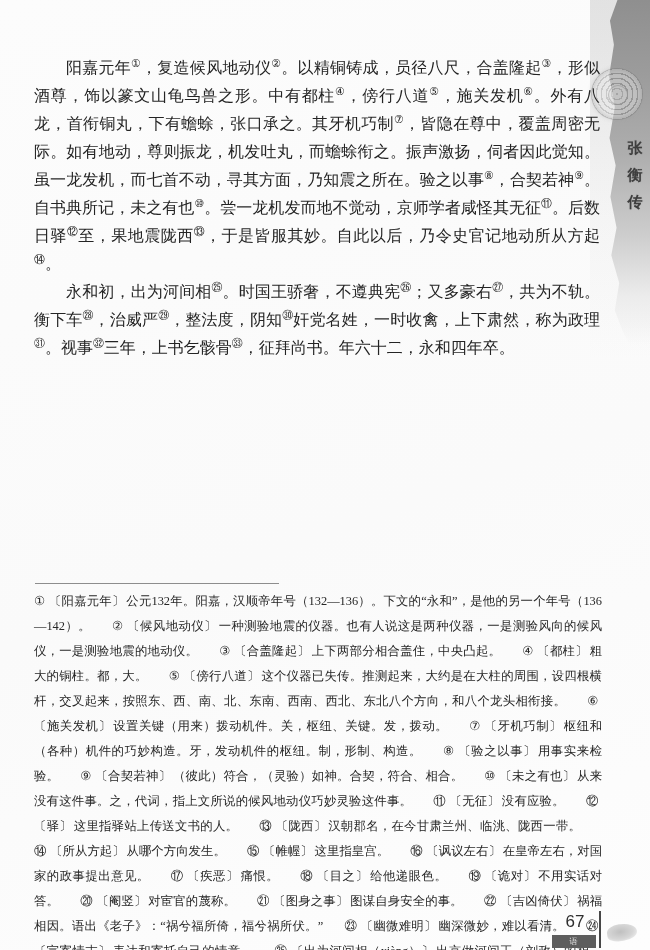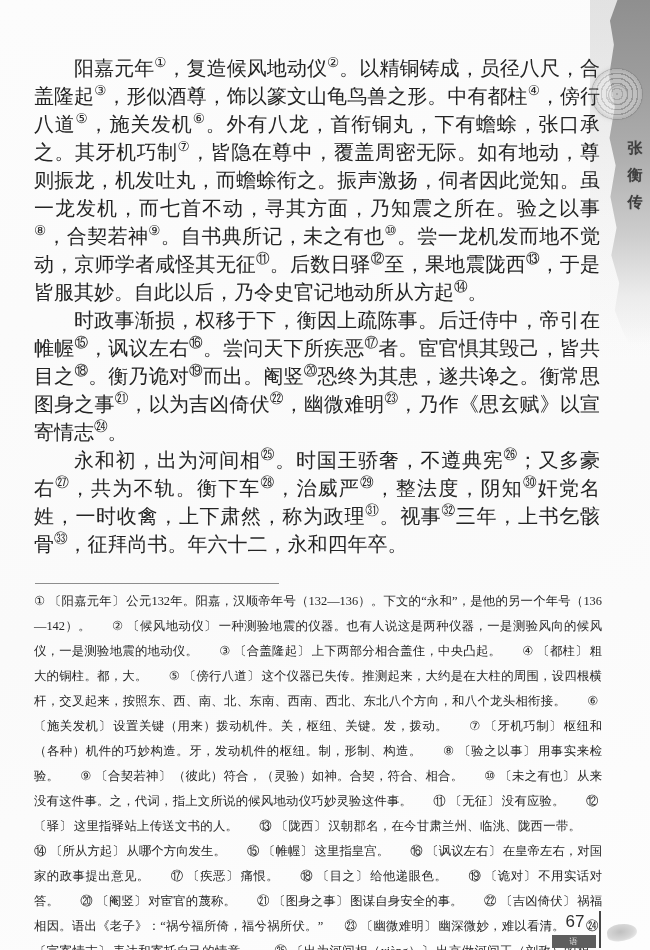--- a/index.html
+++ b/index.html
@@ -21,21 +21,21 @@
   .seal::after{content:"";position:absolute;left:17px;top:17px;width:18px;height:18px;border-radius:50%;
     border:1.5px solid rgba(120,120,120,.4);background:rgba(210,210,210,.3);}
 
   
   .chapter-tab{position:absolute;top:128px;right:6px;z-index:3;writing-mode:vertical-rl;
     font-size:15px;letter-spacing:27px;color:#3e3e3e;font-weight:bold;
     text-shadow:0 0 1px rgba(60,60,60,.35);}
 
   
   .main-text{position:absolute;left:34px;top:54px;width:566px;z-index:2;
-    font-size:20px;line-height:28px;text-align:justify;color:#242424;}
+    font-size:16px;line-height:28px;text-align:justify;color:#242424;}
   .main-text p{margin:0;text-indent:2em;}
   sup.fnref{font-size:0.68em;line-height:0;vertical-align:super;letter-spacing:0;}
 
   
   .footnote-divider{position:absolute;left:35px;top:583px;width:244px;height:1px;background:#8d8d8d;z-index:2;}
 
   
   .footnotes{position:absolute;left:34px;top:589px;width:568px;z-index:2;
     font-size:12.4px;line-height:25px;text-align:justify;color:#262626;}
   .note{margin-right:1.7em;}
@@ -61,21 +61,20 @@
 
   <div class="edge-band-soft"></div>
   <div class="edge-band"></div>
 
   <div class="seal"></div>
 
   <div class="chapter-tab">张衡传</div>
 
   <div class="main-text">
     <p>阳嘉元年<sup class="fnref">①</sup>，复造候风地动仪<sup class="fnref">②</sup>。以精铜铸成，员径八尺，合盖隆起<sup class="fnref">③</sup>，形似酒尊，饰以篆文山龟鸟兽之形。中有都柱<sup class="fnref">④</sup>，傍行八道<sup class="fnref">⑤</sup>，施关发机<sup class="fnref">⑥</sup>。外有八龙，首衔铜丸，下有蟾蜍，张口承之。其牙机巧制<sup class="fnref">⑦</sup>，皆隐在尊中，覆盖周密无际。如有地动，尊则振龙，机发吐丸，而蟾蜍衔之。振声激扬，伺者因此觉知。虽一龙发机，而七首不动，寻其方面，乃知震之所在。验之以事<sup class="fnref">⑧</sup>，合契若神<sup class="fnref">⑨</sup>。自书典所记，未之有也<sup class="fnref">⑩</sup>。尝一龙机发而地不觉动，京师学者咸怪其无征<sup class="fnref">⑪</sup>。后数日驿<sup class="fnref">⑫</sup>至，果地震陇西<sup class="fnref">⑬</sup>，于是皆服其妙。自此以后，乃令史官记地动所从方起<sup class="fnref">⑭</sup>。</p>
-    <p>时政事渐损，权移于下，衡因上疏陈事。后迁侍中，帝引在帷幄<sup class="fnref">⑮</sup>，讽议左右<sup class="fnref">⑯</sup>。尝问天下所疾恶<sup class="fnref">⑰</sup>者。宦官惧其毁己，皆共目之<sup class="fnref">⑱</sup>。衡乃诡对<sup class="fnref">⑲</sup>而出。阉竖<sup class="fnref">⑳</sup>恐终为其患，遂共谗之。衡常思图身之事<sup class="fnref">㉑</sup>，以为吉凶倚伏<sup class="fnref">㉒</sup>，幽微难明<sup class="fnref">㉓</sup>，乃作《思玄赋》以宣寄情志<sup class="fnref">㉔</sup>。</p>
     <p>永和初，出为河间相<sup class="fnref">㉕</sup>。时国王骄奢，不遵典宪<sup class="fnref">㉖</sup>；又多豪右<sup class="fnref">㉗</sup>，共为不轨。衡下车<sup class="fnref">㉘</sup>，治威严<sup class="fnref">㉙</sup>，整法度，阴知<sup class="fnref">㉚</sup>奸党名姓，一时收禽，上下肃然，称为政理<sup class="fnref">㉛</sup>。视事<sup class="fnref">㉜</sup>三年，上书乞骸骨<sup class="fnref">㉝</sup>，征拜尚书。年六十二，永和四年卒。</p>
   </div>
 
   <div class="footnote-divider"></div>
 
   <div class="footnotes">
     
   <span class="note"><span class="note-num">①</span><span class="note-term">〔阳嘉元年〕</span><span class="note-def">公元132年。阳嘉，汉顺帝年号（132—136）。下文的“永和”，是他的另一个年号（136—142）。</span></span><span class="note"><span class="note-num">②</span><span class="note-term">〔候风地动仪〕</span><span class="note-def">一种测验地震的仪器。也有人说这是两种仪器，一是测验风向的候风仪，一是测验地震的地动仪。</span></span><span class="note"><span class="note-num">③</span><span class="note-term">〔合盖隆起〕</span><span class="note-def">上下两部分相合盖住，中央凸起。</span></span><span class="note"><span class="note-num">④</span><span class="note-term">〔都柱〕</span><span class="note-def">粗大的铜柱。都，大。</span></span><span class="note"><span class="note-num">⑤</span><span class="note-term">〔傍行八道〕</span><span class="note-def">这个仪器已失传。推测起来，大约是在大柱的周围，设四根横杆，交叉起来，按照东、西、南、北、东南、西南、西北、东北八个方向，和八个龙头相衔接。</span></span><span class="note"><span class="note-num">⑥</span><span class="note-term">〔施关发机〕</span><span class="note-def">设置关键（用来）拨动机件。关，枢纽、关键。发，拨动。</span></span><span class="note"><span class="note-num">⑦</span><span class="note-term">〔牙机巧制〕</span><span class="note-def">枢纽和（各种）机件的巧妙构造。牙，发动机件的枢纽。制，形制、构造。</span></span><span class="note"><span class="note-num">⑧</span><span class="note-term">〔验之以事〕</span><span class="note-def">用事实来检验。</span></span><span class="note"><span class="note-num">⑨</span><span class="note-term">〔合契若神〕</span><span class="note-def">（彼此）符合，（灵验）如神。合契，符合、相合。</span></span><span class="note"><span class="note-num">⑩</span><span class="note-term">〔未之有也〕</span><span class="note-def">从来没有这件事。之，代词，指上文所说的候风地动仪巧妙灵验这件事。</span></span><span class="note"><span class="note-num">⑪</span><span class="note-term">〔无征〕</span><span class="note-def">没有应验。</span></span><span class="note"><span class="note-num">⑫</span><span class="note-term">〔驿〕</span><span class="note-def">这里指驿站上传送文书的人。</span></span><span class="note"><span class="note-num">⑬</span><span class="note-term">〔陇西〕</span><span class="note-def">汉朝郡名，在今甘肃兰州、临洮、陇西一带。</span></span><span class="note"><span class="note-num">⑭</span><span class="note-term">〔所从方起〕</span><span class="note-def">从哪个方向发生。</span></span><span class="note"><span class="note-num">⑮</span><span class="note-term">〔帷幄〕</span><span class="note-def">这里指皇宫。</span></span><span class="note"><span class="note-num">⑯</span><span class="note-term">〔讽议左右〕</span><span class="note-def">在皇帝左右，对国家的政事提出意见。</span></span><span class="note"><span class="note-num">⑰</span><span class="note-term">〔疾恶〕</span><span class="note-def">痛恨。</span></span><span class="note"><span class="note-num">⑱</span><span class="note-term">〔目之〕</span><span class="note-def">给他递眼色。</span></span><span class="note"><span class="note-num">⑲</span><span class="note-term">〔诡对〕</span><span class="note-def">不用实话对答。</span></span><span class="note"><span class="note-num">⑳</span><span class="note-term">〔阉竖〕</span><span class="note-def">对宦官的蔑称。</span></span><span class="note"><span class="note-num">㉑</span><span class="note-term">〔图身之事〕</span><span class="note-def">图谋自身安全的事。</span></span><span class="note"><span class="note-num">㉒</span><span class="note-term">〔吉凶倚伏〕</span><span class="note-def">祸福相因。语出《老子》：“祸兮福所倚，福兮祸所伏。”</span></span><span class="note"><span class="note-num">㉓</span><span class="note-term">〔幽微难明〕</span><span class="note-def">幽深微妙，难以看清。</span></span><span class="note"><span class="note-num">㉔</span><span class="note-term">〔宣寄情志〕</span><span class="note-def">表达和寄托自己的情意。</span></span><span class="note"><span class="note-num">㉕</span><span class="note-term">〔出为河间相（xiàng）〕</span><span class="note-def">出京做河间王（刘政）的相。出，离开（朝廷）。汉朝王国的相，职权相当于郡的太守。下文的“国王”即指刘政。</span></span></div>
 
   <div class="scan-smudge"></div>

